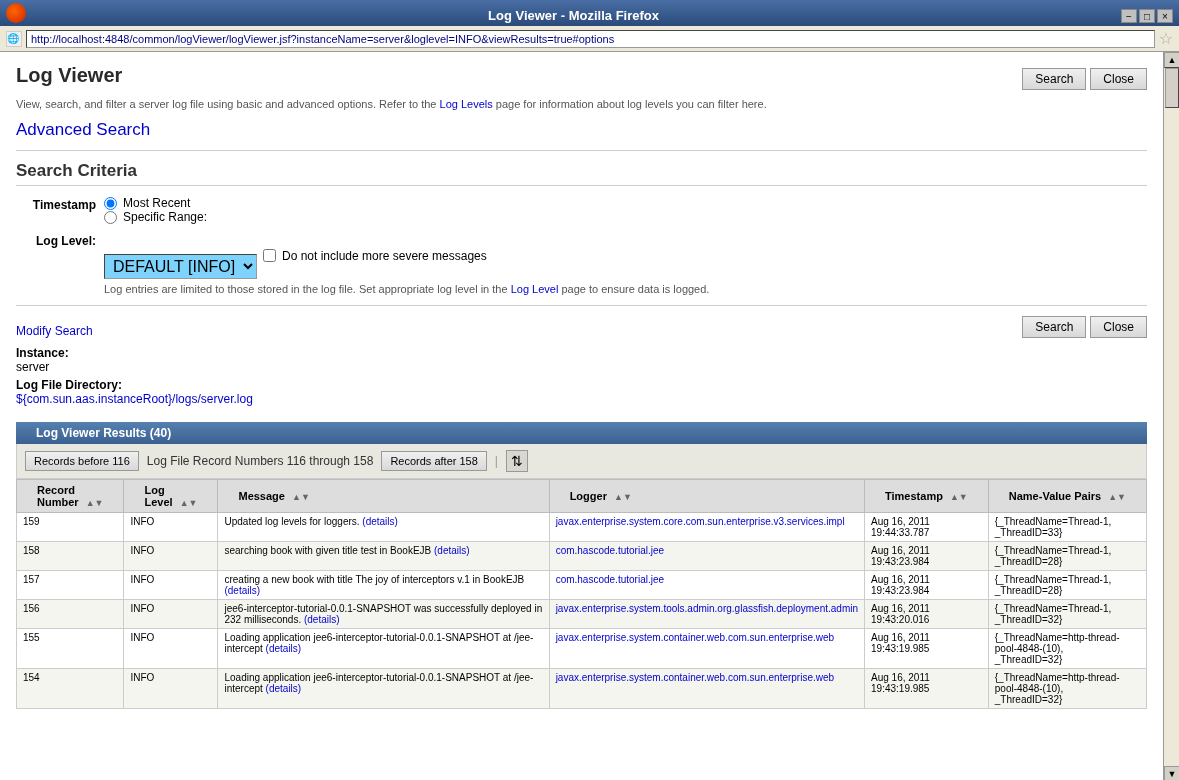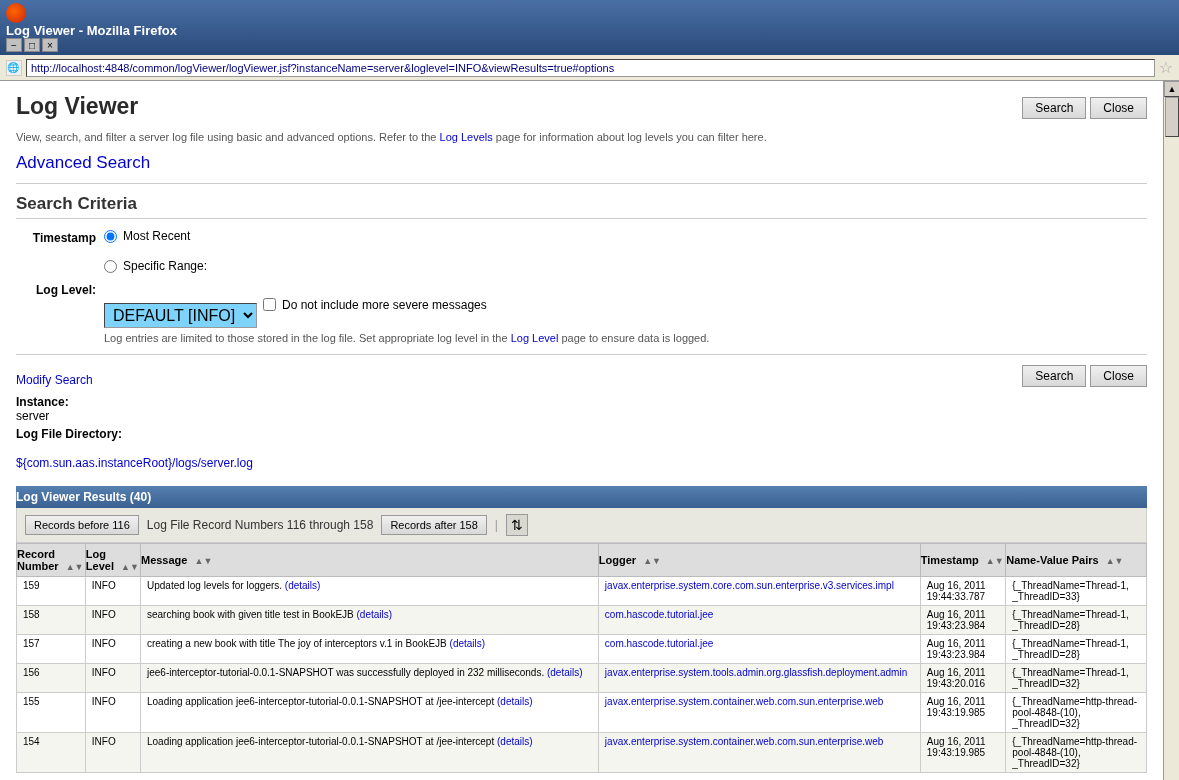--- a/index.html
+++ b/index.html
@@ -14,24 +14,23 @@
 
     
     .window-titlebar {
       background: linear-gradient(to bottom, #4a6fa5, #2a4a7a);
       color: white;
       text-align: center;
       padding: 4px 0;
       font-size: 13px;
       font-weight: bold;
       display: flex;
-      align-items: flex-start;
+      align-items: flex-end;
       justify-content: space-between;
       padding: 3px 6px;
-      flex-direction: column;
     }
     .title-text { flex: 1; text-align: center; font-size: 13px; }
     .window-controls { display: flex; gap: 2px; }
     .win-btn {
       width: 16px; height: 14px;
       background: #c0c0c0;
       border: 1px solid #888;
       font-size: 10px;
       cursor: pointer;
       display: flex; align-items: center; justify-content: center;
@@ -95,21 +94,21 @@
       top: 0; left: 1px;
     }
 
     
     .main-content {
       padding: 12px 16px;
     }
 
     
     .page-title {
-      font-size: 23px;
+      font-size: 20px;
       font-weight: bold;
       color: #2a2a2a;
       margin-bottom: 6px;
     }
     .page-description {
       font-size: 11px;
       color: #555;
       margin-bottom: 8px;
       line-height: 1.4;
     }
@@ -154,21 +153,21 @@
       gap: 8px;
     }
     .form-label {
       font-weight: bold;
       font-size: 12px;
       min-width: 80px;
       padding-top: 2px;
       text-align: right;
     }
     .form-value { flex: 1; }
-    .radio-group { display: flex; flex-direction: column; gap: 16px; }
+    .radio-group { display: flex; flex-direction: column; gap: 0; }
     .radio-item { display: flex; align-items: center; gap: 6px; font-size: 12px; }
 
     input[type="radio"] { margin: 0; }
 
     .log-level-select {
       padding: 2px 4px;
       font-size: 16px;
       border: 1px inset #999;
       background: #7dd3fc;
       margin-top: 22px;
@@ -182,21 +181,21 @@
       font-size: 11px;
       color: #555;
       margin-top: 4px;
     }
     .note-text a { color: #0000cc; }
 
     
     .results-header {
       background: linear-gradient(to bottom, #5580b0, #3a6090);
       color: white;
-      padding: 4px 0;
+      padding: 4px 20px;
       font-size: 12px;
       font-weight: bold;
       margin-top: 16px;
     }
 
     .results-nav {
       background: #e8e8e0;
       border: 1px solid #ccc;
       border-top: none;
       padding: 6px 8px;
@@ -228,39 +227,39 @@
 
     
     .results-table {
       width: 100%;
       border-collapse: collapse;
       font-size: 11px;
     }
     .results-table th {
       background: #ddd;
       border: 1px solid #bbb;
-      padding: 4px 0;
+      padding: 4px 20px;
       text-align: left;
       font-size: 11px;
       white-space: nowrap;
     }
     .results-table th .sort-arrows {
       font-size: 9px;
       color: #666;
       margin-left: 4px;
     }
     .results-table td {
       border: 1px solid #ccc;
       padding: 3px 6px;
       vertical-align: top;
       font-size: 10px;
     }
     .results-table tr:nth-child(even) td { background: #f5f5f0; }
     .results-table tr:nth-child(odd) td { background: #ffffff; }
-    .link-text { color: #0000cc; cursor: pointer; text-decoration: none; margin-top: 15px; }
+    .link-text { color: #0000cc; cursor: pointer; text-decoration: none; }
 
     .instance-row {
       display: flex;
       margin-bottom: 4px;
       font-size: 12px;
       flex-direction: column;
     }
     .inst-label {
       font-weight: bold;
       min-width: 130px;

